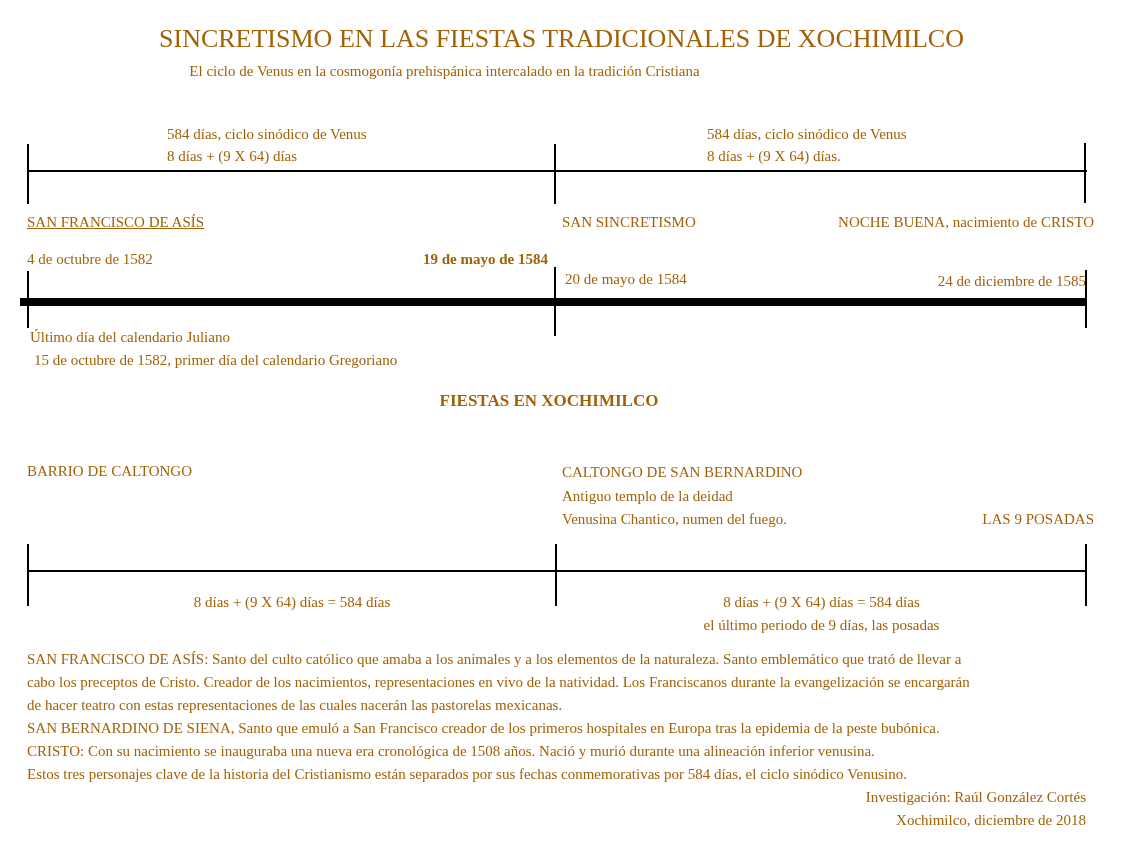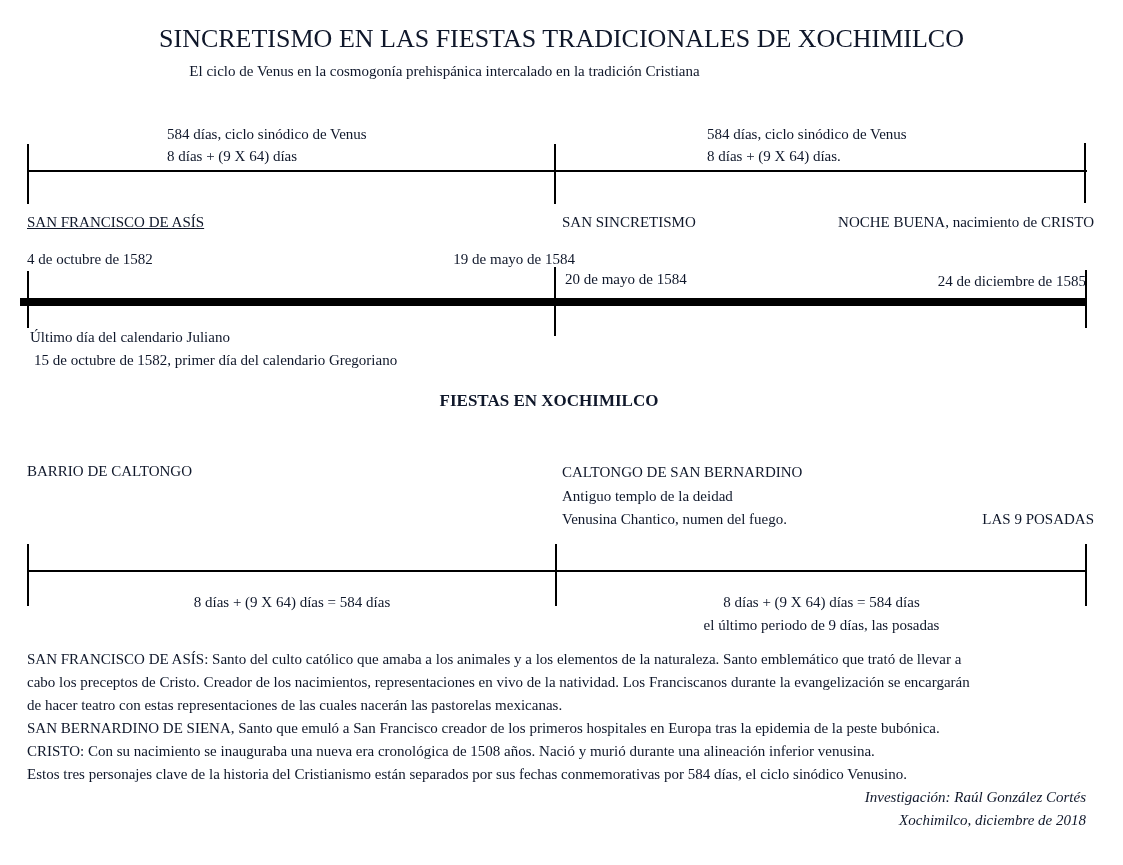--- a/index.html
+++ b/index.html
@@ -1,21 +1,21 @@
 <!DOCTYPE html>
 <html><head>
 <meta charset="utf-8">
 <style>
   html, body { margin: 0; padding: 0; background: #ffffff; }
   .canvas {
     position: relative;
     width: 1123px;
     height: 865px;
     background: #ffffff;
-    color: #0f172a;
+    color: #a16207;
     font-family: "Liberation Serif", "DejaVu Serif", serif;
     overflow: hidden;
   }
   .abs { position: absolute; }
   .hline { position: absolute; height: 2px; background: #000; }
   .vline { position: absolute; width: 2px; background: #000; }
   .thickbar { position: absolute; height: 8px; background: #000; }
   .title {
     left: 0; top: 24px; width: 1123px;
     text-align: center; font-size: 26px; line-height: 30px;
@@ -32,21 +32,21 @@
   .center { text-align: center; }
   .heading-bold {
     left: 0; top: 391px; width: 1098px;
     text-align: center; font-weight: bold; font-size: 17px;
     white-space: nowrap;
   }
   .iglesia-block { font-size: 15px; line-height: 23.5px; white-space: nowrap; }
   .period-block { font-size: 15px; line-height: 23px; white-space: nowrap; }
   .notes { font-size: 15px; line-height: 23px; }
   .note-line { white-space: nowrap; }
-  .credits { font-size: 15px; line-height: 23px; text-align: right; white-space: nowrap; font-style: italic; }
+  .credits { font-size: 15px; line-height: 23px; text-align: right; white-space: nowrap; }
   .indent2 { text-indent: 4px; }
 </style>
 </head>
 <body>
 
 <div class="canvas">
 
   <div class="abs title">SINCRETISMO EN LAS FIESTAS TRADICIONALES DE XOCHIMILCO</div>
   <div class="abs subtitle">El ciclo de Venus en la cosmogonía prehispánica intercalado en la tradición Cristiana</div>
 
@@ -62,21 +62,21 @@
   <div class="hline" style="left:27px; top:170px; width:1060px;"></div>
   <div class="vline" style="left:27px; top:144px; height:60px;"></div>
   <div class="vline" style="left:554px; top:144px; height:60px;"></div>
   <div class="vline" style="left:1084px; top:143px; height:60px;"></div>
 
   <div class="abs lbl" style="left:27px; top:213px;text-decoration:underline;">SAN FRANCISCO DE ASÍS</div>
   <div class="abs lbl" style="left:562px; top:213px;">SAN SINCRETISMO</div>
   <div class="abs lbl right" style="right:29px; top:213px;">NOCHE BUENA, nacimiento de CRISTO</div>
 
   <div class="abs lbl" style="left:27px; top:250px;">4 de octubre de 1582</div>
-  <div class="abs lbl right" style="right:548px; top:250px;">19 de mayo de 1584</div>
+  <div class="abs lbl right" style="right:575px; top:250px;font-weight:bold;">19 de mayo de 1584</div>
   <div class="abs lbl" style="left:565px; top:270px;text-align:right;">20 de mayo de 1584</div>
   <div class="abs lbl right" style="right:37px; top:272px;">24 de diciembre de 1585</div>
 
   <div class="vline" style="left:27px; top:271px; height:57px;"></div>
   <div class="vline" style="left:554px; top:267px; height:69px;"></div>
   <div class="vline" style="left:1085px; top:270px; height:58px;"></div>
   <div class="thickbar" style="left:20px; top:298px; width:1067px;"></div>
 
   <div class="abs period-block" style="left:30px; top:326px;">
     <div>Último día del calendario Juliano</div>

